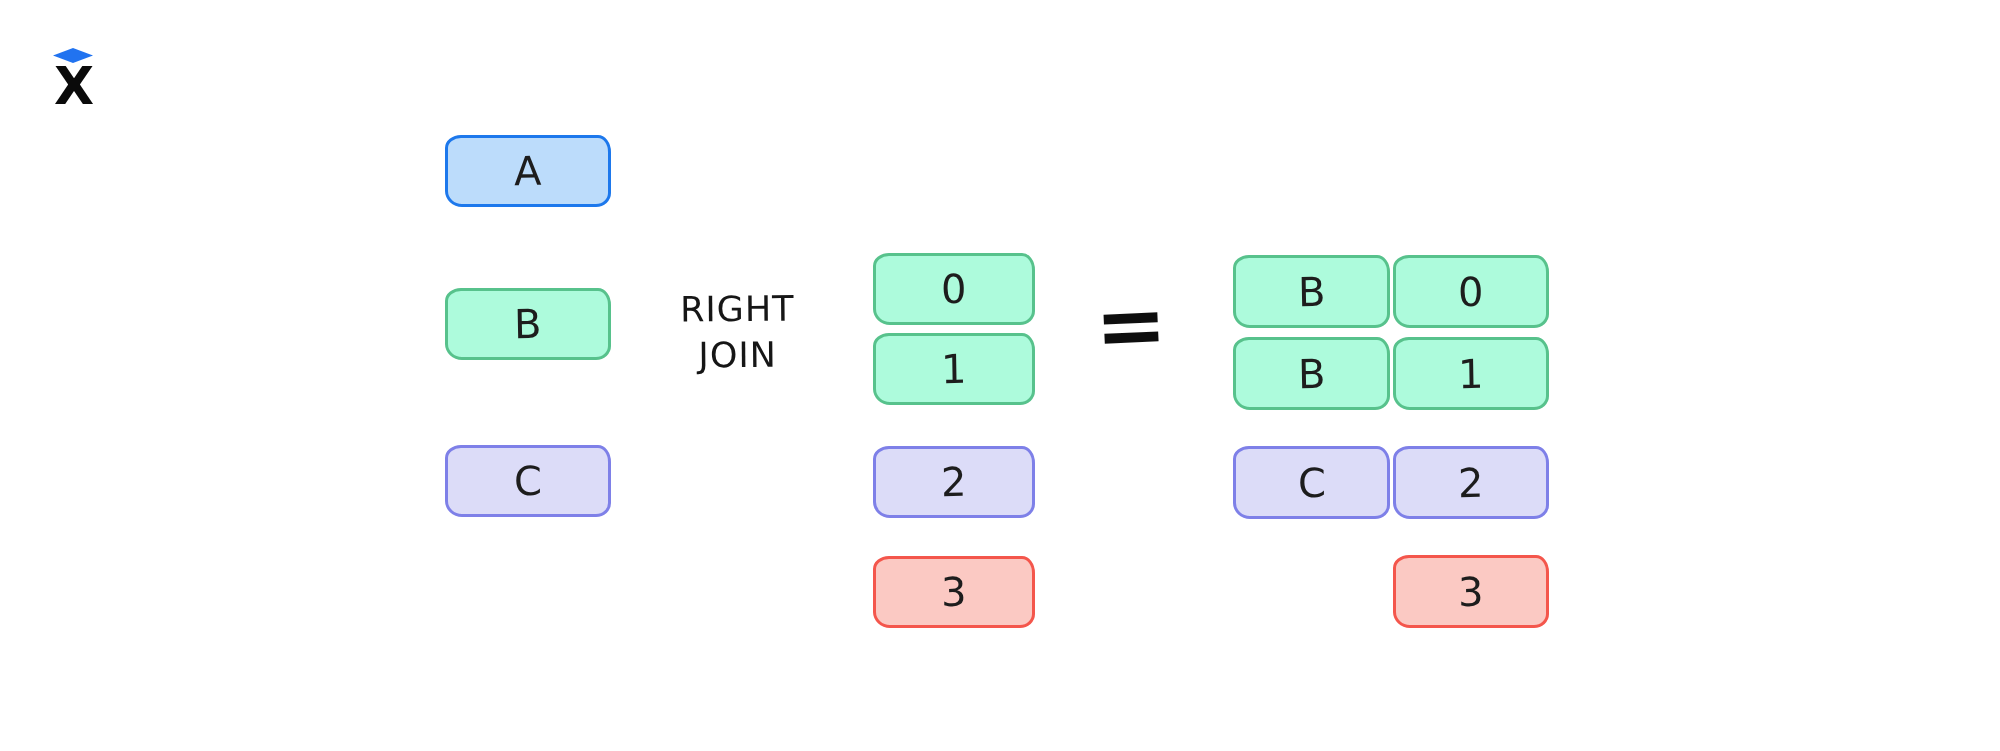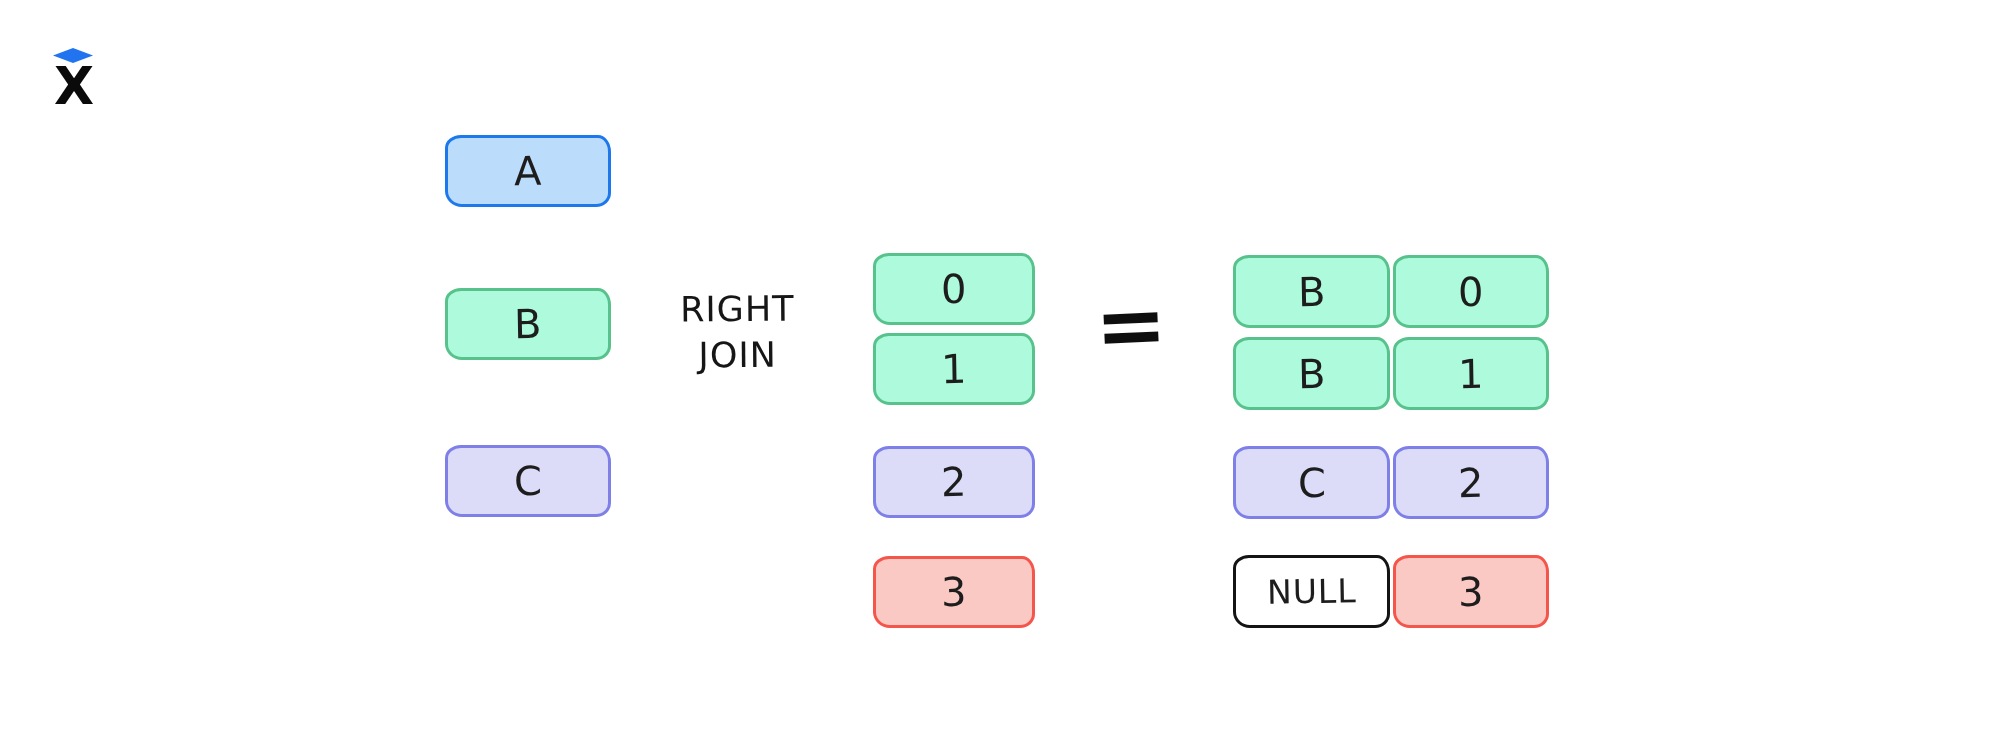--- a/index.html
+++ b/index.html
@@ -161,20 +161,17 @@
     <span class="box-label">1</span>
   </div>
 
   <div class="box res-col1 res-r3" style="background: rgb(220, 220, 248); border-color: rgb(126, 128, 232);">
     <span class="box-label">C</span>
   </div>
   <div class="box res-col2 res-r3" style="background: rgb(220, 220, 248); border-color: rgb(126, 128, 232);">
     <span class="box-label">2</span>
   </div>
 
-  <div class="box res-col1 res-r4" style="background: rgb(255, 255, 255); border-color: rgb(20, 20, 20);">
-    <span class="box-label small">NULL</span>
-  </div>
   <div class="box res-col2 res-r4" style="background: rgb(251, 201, 195); border-color: rgb(244, 86, 76);">
     <span class="box-label">3</span>
   </div>
 
 </div>
 
 </body></html>

